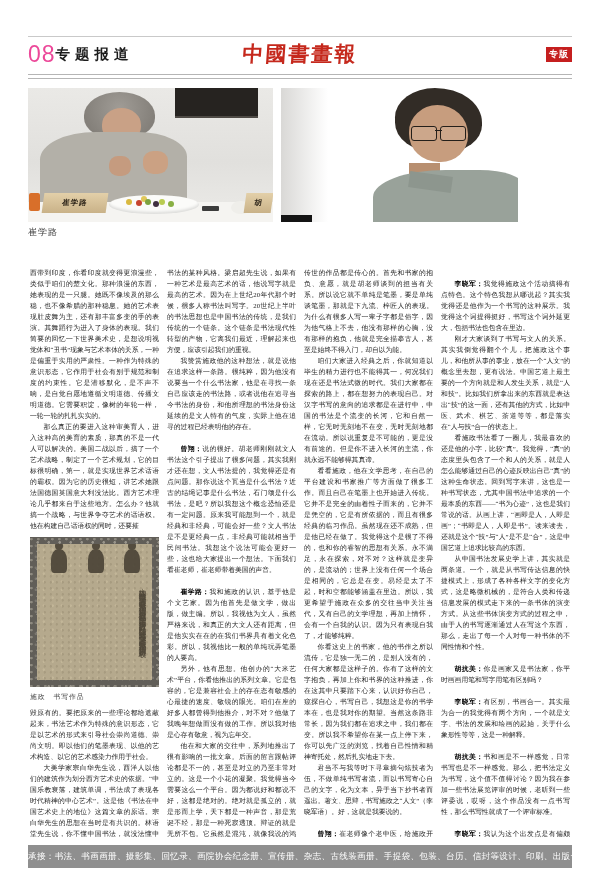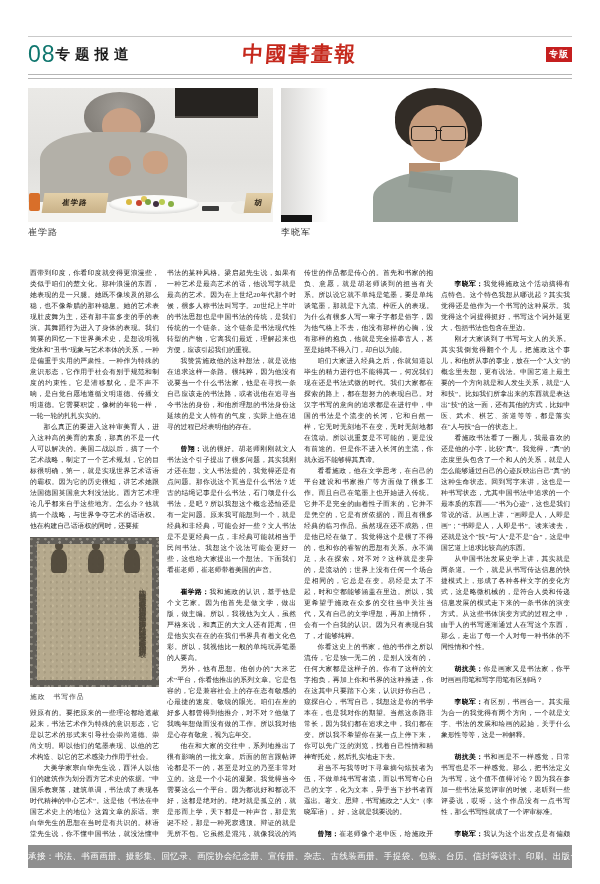--- a/index.html
+++ b/index.html
@@ -4,21 +4,21 @@
 <style>
   html,body{margin:0;padding:0;background:#ffffff;}
   body{width:600px;height:884px;overflow:hidden;position:relative;
        font-family:"Liberation Serif","DejaVu Serif",serif;-webkit-font-smoothing:antialiased;}
   .page{position:absolute;inset:0;background:#fff;}
 
   
   .header{margin:36px 28px 0;position:relative;}
   .rule-top{border-top:1px solid #c9c9c9;}
   .header-row{position:relative;height:34px;display:flex;align-items:center;}
-  .page-num{font-family:"Liberation Sans","DejaVu Sans",sans-serif;font-size:23px;color:#0f766e;font-weight:400;letter-spacing:1px;}
+  .page-num{font-family:"Liberation Sans","DejaVu Sans",sans-serif;font-size:23px;color:#ec4899;font-weight:400;letter-spacing:1px;}
   .section{font-size:14.5px;color:#1c1c1c;letter-spacing:5px;font-weight:bold;}
   .masthead{position:absolute;left:0;right:0;text-align:center;font-size:21px;font-weight:bold;
             color:#c5281c;letter-spacing:2px;font-family:"Liberation Serif","DejaVu Serif",serif;
             transform:skewX(-4deg);}
   .header-right{margin-left:auto;display:flex;align-items:center;}
   .contact{font-size:7.5px;color:#2d2d2d;font-family:"Liberation Sans","DejaVu Sans",sans-serif;}
   .badge{display:inline-block;background:#c51f1f;color:#fff;font-size:9px;line-height:1;
          padding:3px 3px;margin-left:7px;font-weight:bold;letter-spacing:1px;text-align:center;}
   .rule-double{height:3px;border-top:1px solid #b5b5b5;border-bottom:1px solid #b5b5b5;margin-top:3px;}
 
@@ -150,21 +150,20 @@
         <div class="abs glasses">
           <div class="lens left"></div>
           <div class="lens right"></div>
           <div class="bridge"></div>
         </div>
         <div class="abs neck-r"></div>
         <div class="abs polo"></div>
         <div class="abs collar"></div>
         <div class="abs strip-dark"></div>
       </div>
-      <figcaption>李晓军</figcaption>
     </figure>
   </div>
 
   <div class="article" id="article">
       <div class="col">
         <p class="para noindent">西带到印度，你看印度就变得更浪漫些，类似于咱们的楚文化。那种浪漫的东西，她表现的是一只腿。她既不像埃及的那么稳，也不像希腊的那种稳息。她的艺术表现肚皮舞为主，还有那丰富多变的手的表演。其舞蹈行为进入了身体的表现。我们简要的回忆一下世界美术史，是想说明视觉体和“丑书”现象与艺术本体的关系，一种是偏重于实用的严肃性。一种作为特殊的意识形态，它作用于社会有别于规范和制度的约束性。它是潜移默化，是不声不响，是自觉自愿地遵循文明道德、传播文明道德。它需要积淀，像树的年轮一样，一轮一轮的扎扎实实的。</p>
         <p class="para">那么真正的要进入这种审美育人，进入这种高的美育的素质，那真的不是一代人可以解决的。美国二战以后，搞了一个艺术战略，制定了一个艺术规划，它的目标很明确，第一，就是实现世界艺术话语的霸权。因为它的历史很短，讲艺术她跟法国德国英国意大利没法比。西方艺术理论几乎都来自于这些地方。怎么办？他就搞一个战略，与世界争夺艺术的话语权。他在构建自己话语权的同时，还要摧</p>
         <div class="figure-wrap">
           <div class="rubbing">
             <div class="rubbing-inner">

